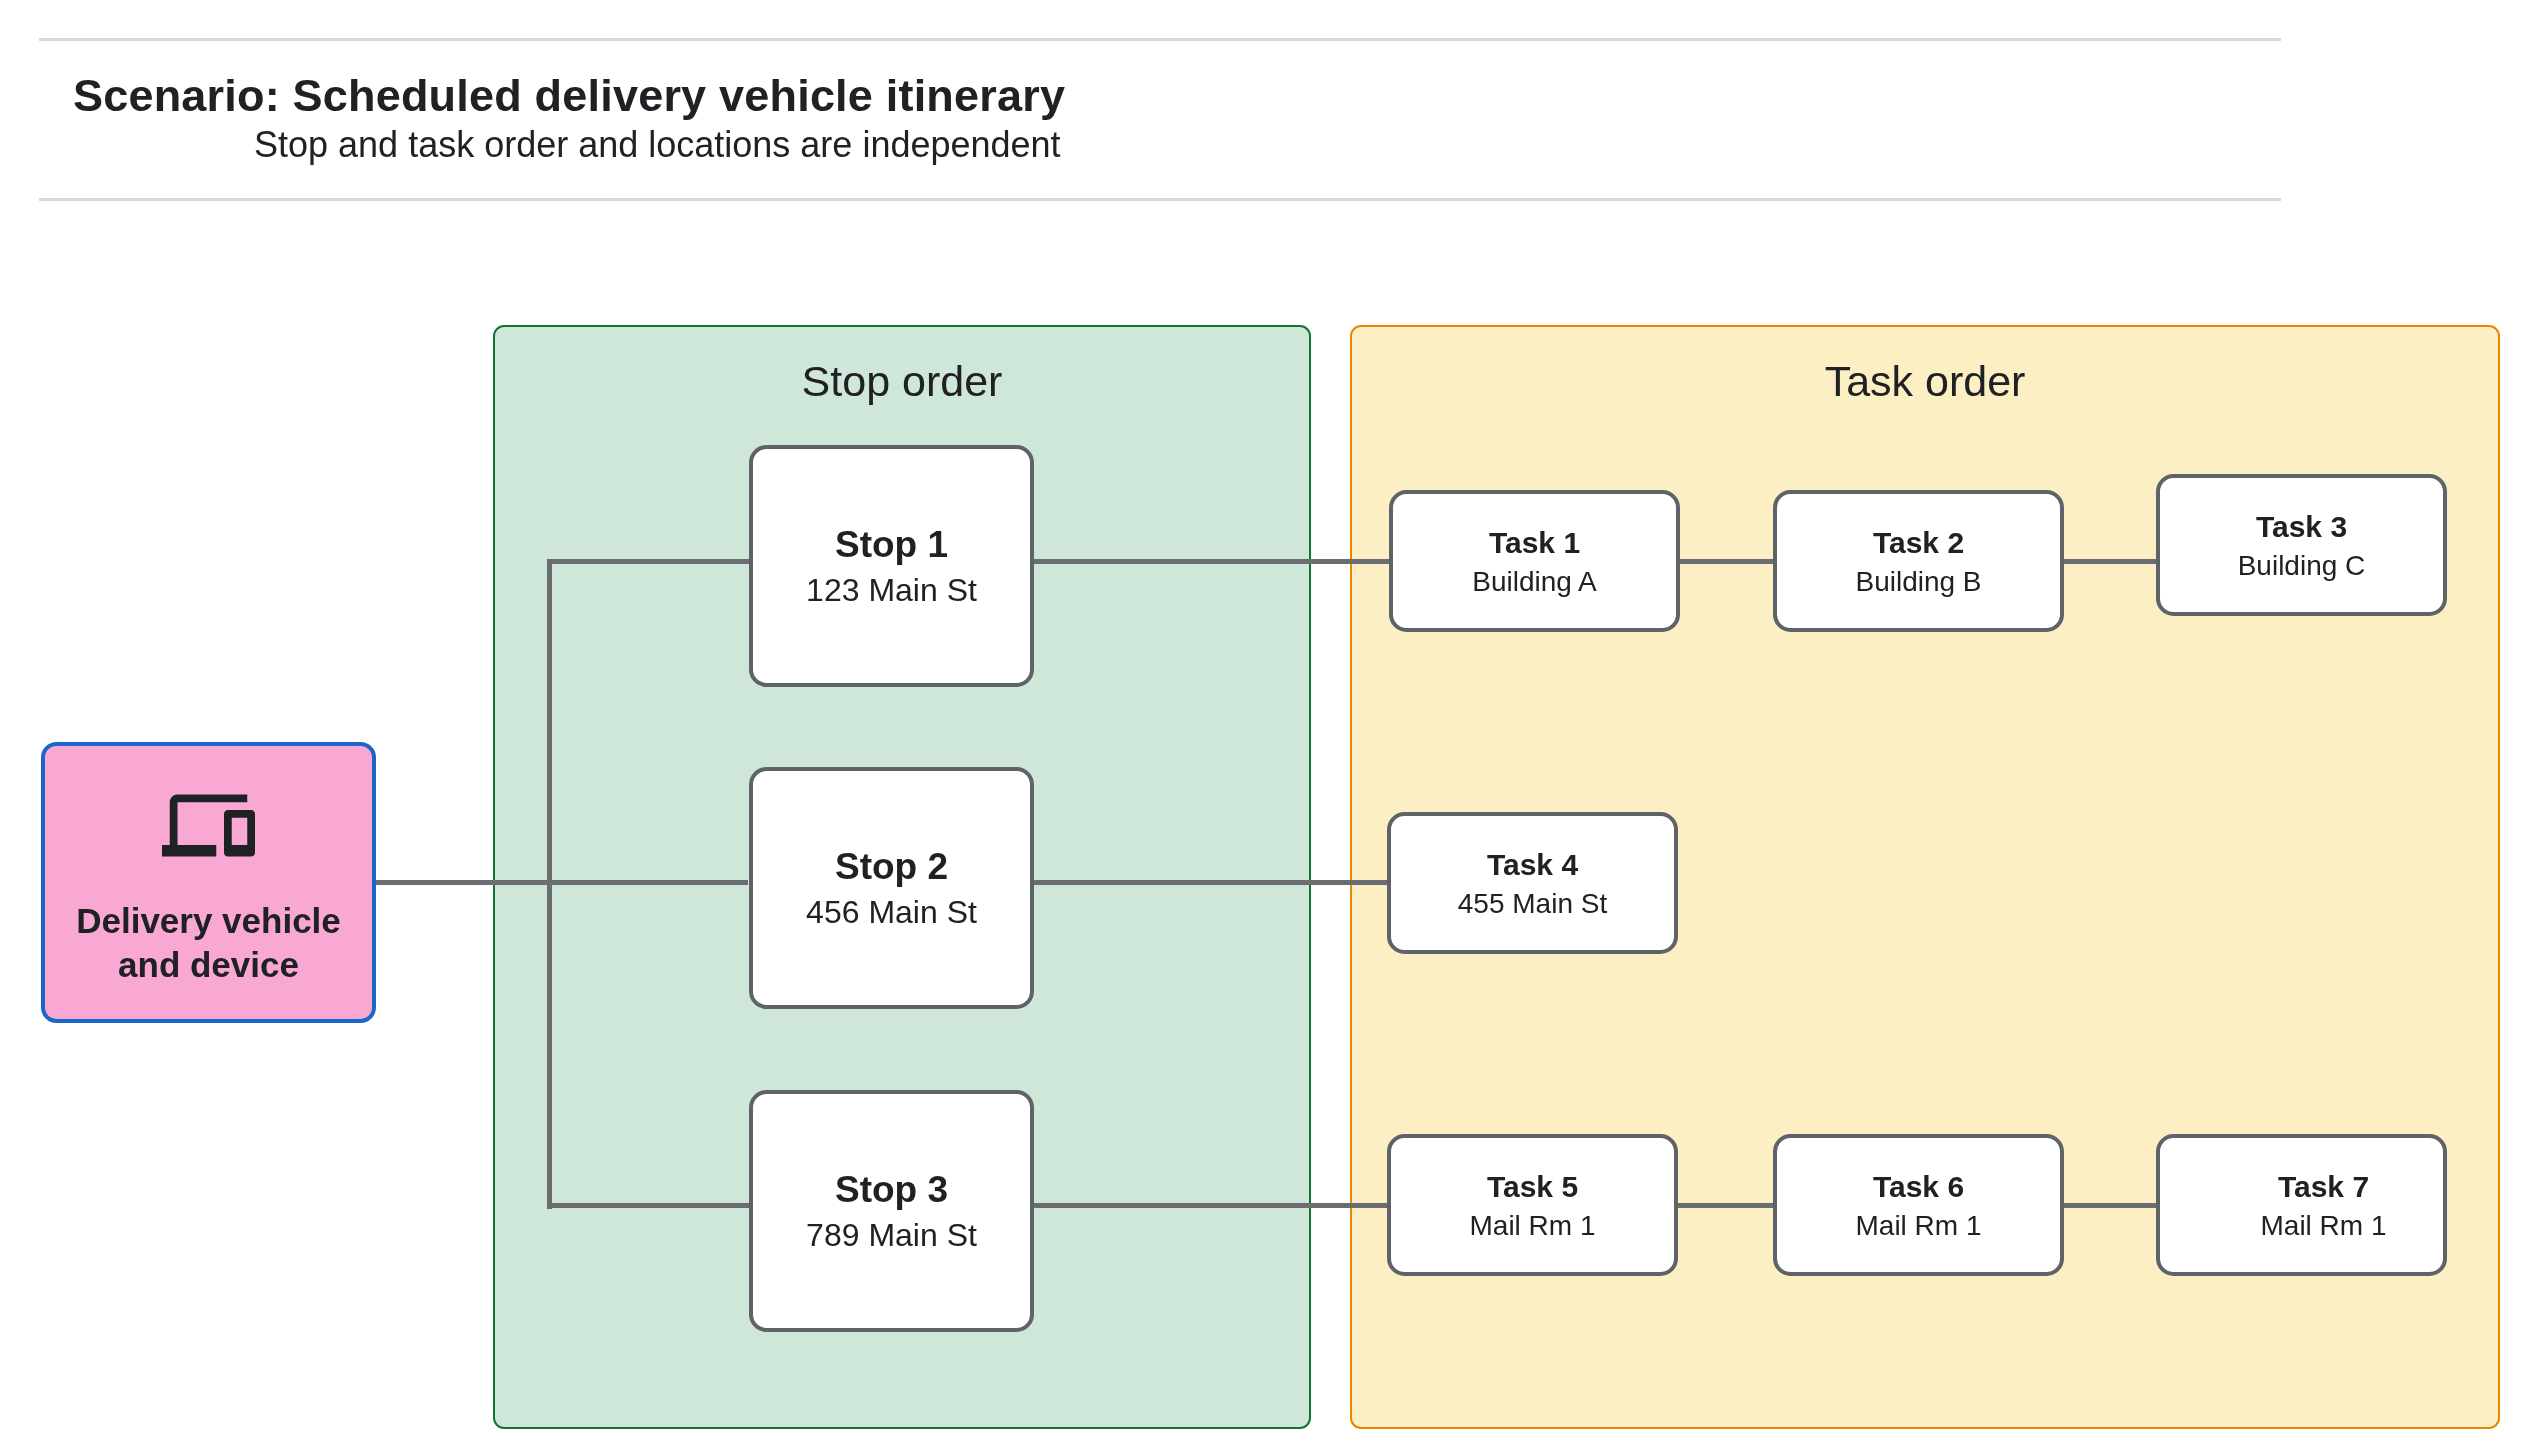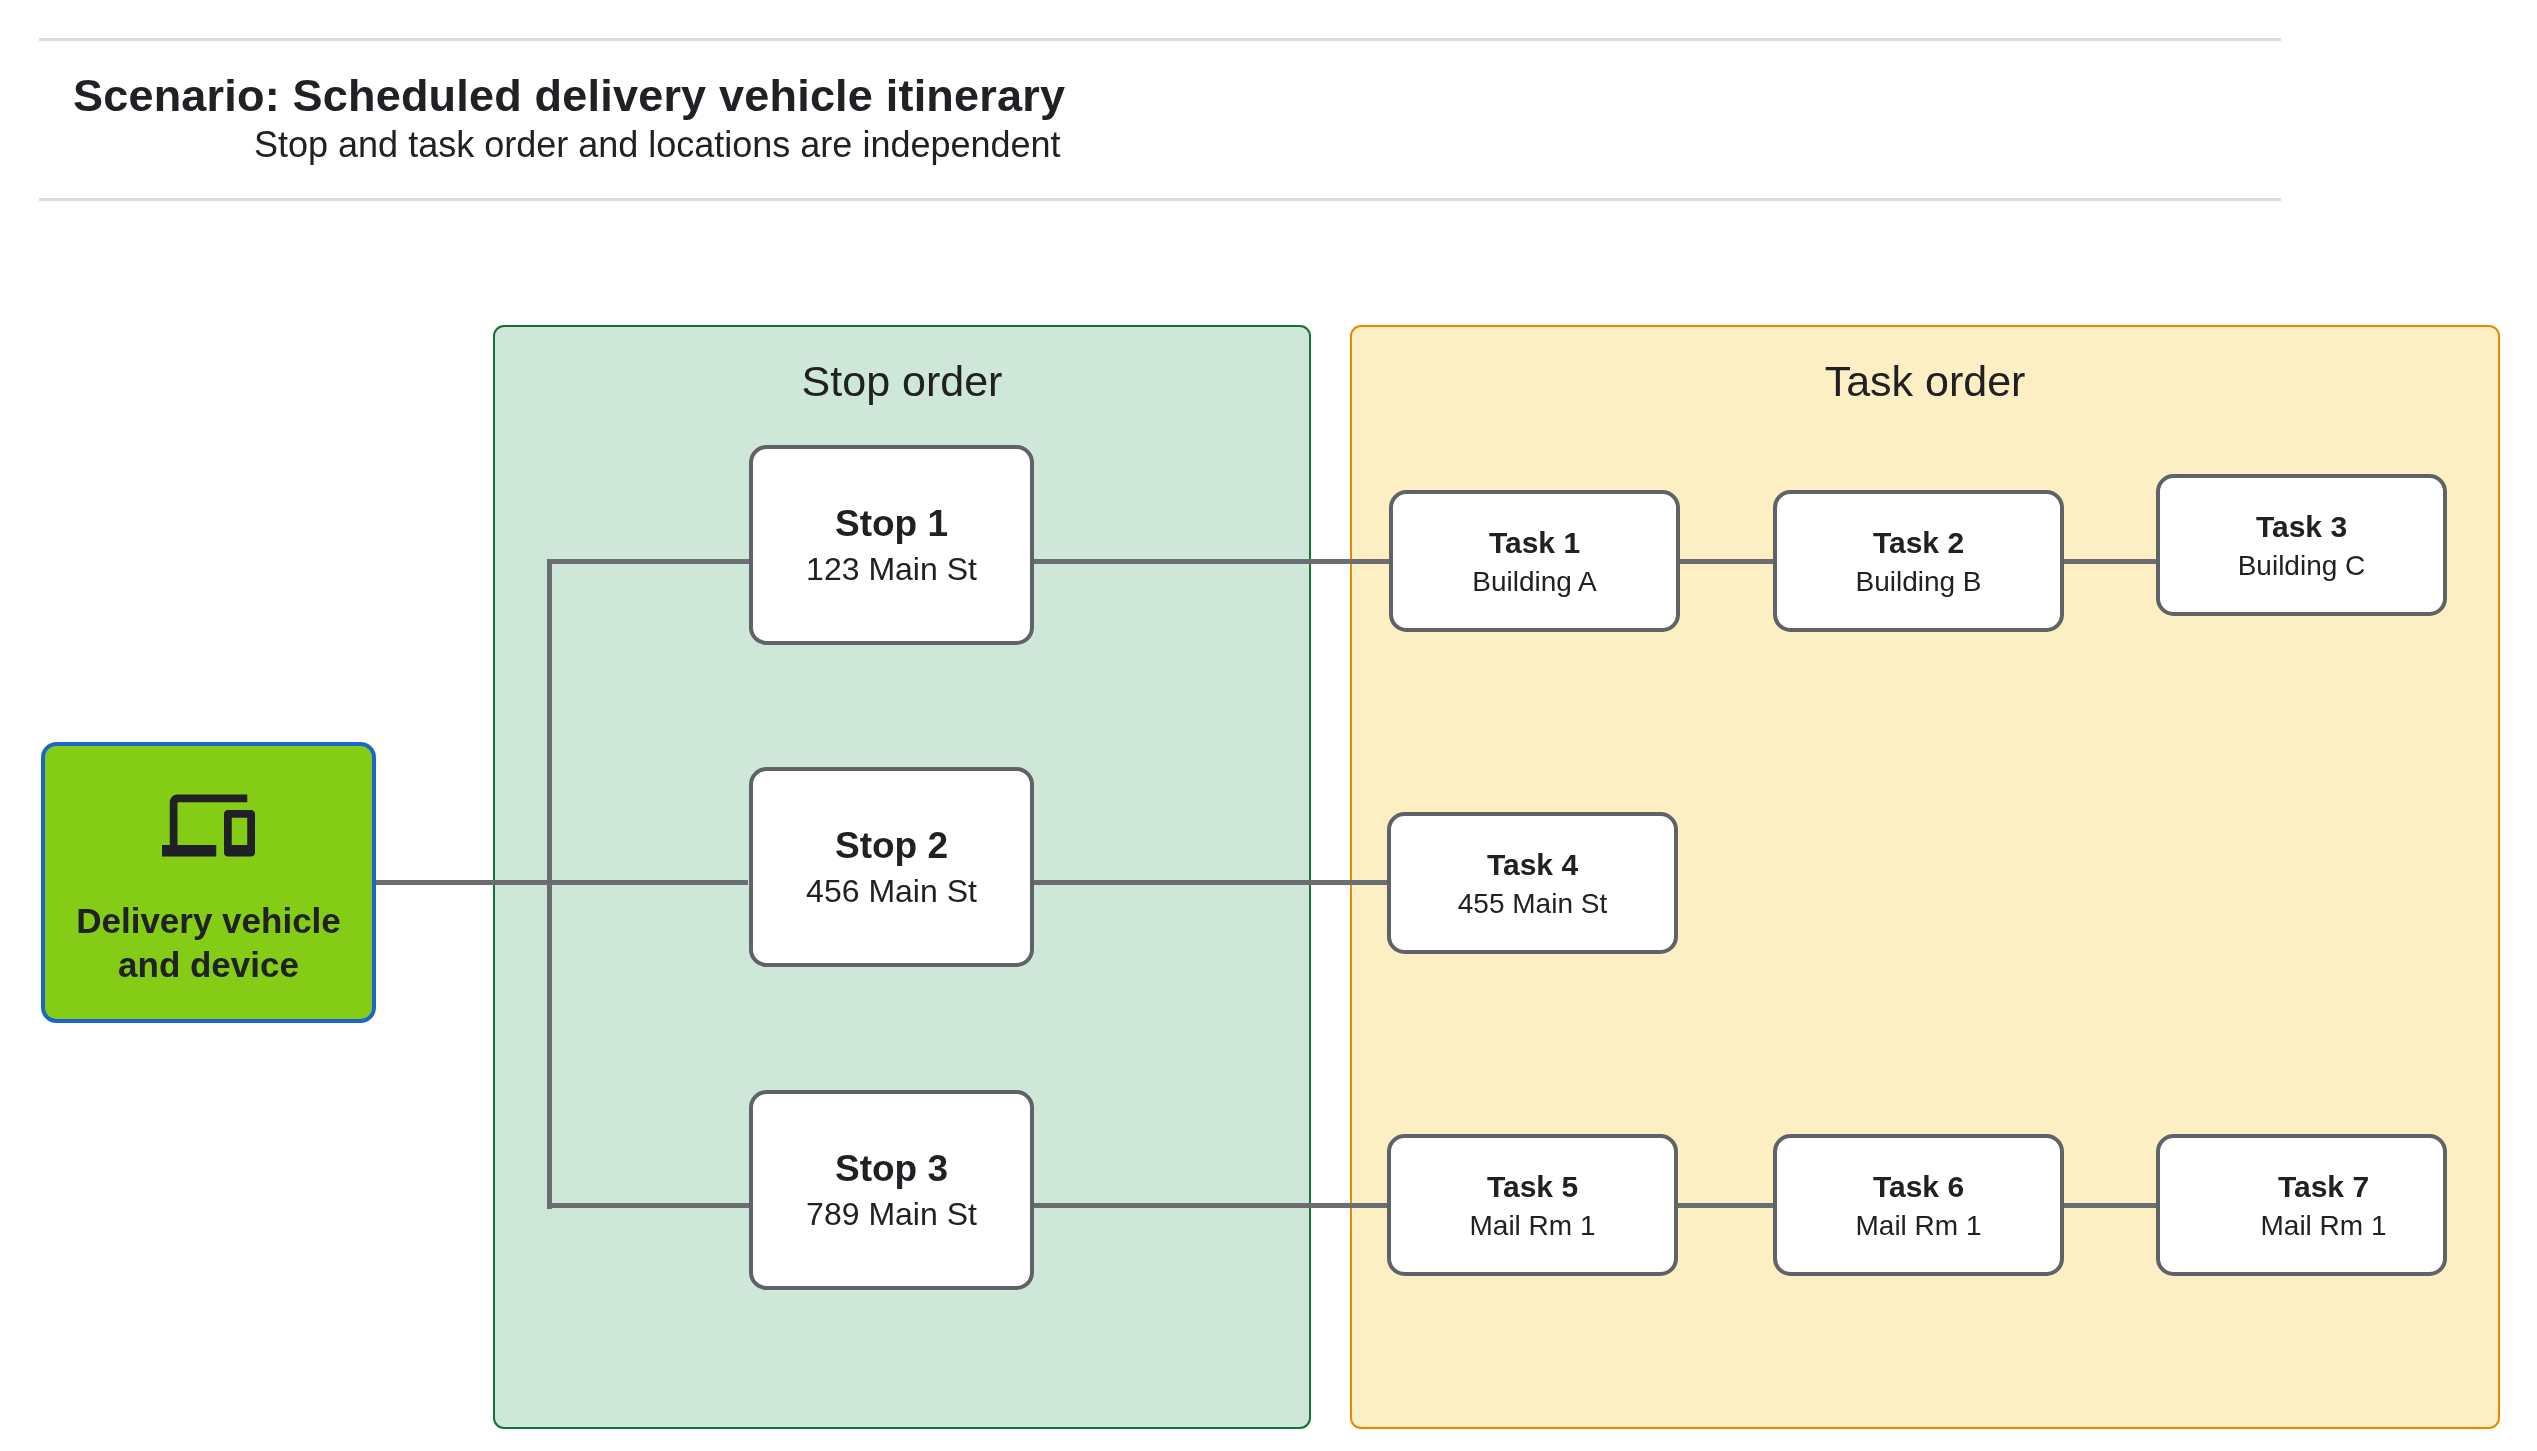--- a/index.html
+++ b/index.html
@@ -20,28 +20,28 @@
 
   .line{position:absolute;background:#6b6e71;z-index:2;}
   .line.h{height:4.8px;}
   .line.v{width:4.8px;}
 
   .node{position:absolute;background:#ffffff;border:4.8px solid #5f6368;border-radius:17.5px;
     box-sizing:border-box;display:flex;flex-direction:column;align-items:center;justify-content:center;
     text-align:center;z-index:3;}
   .node .t{font-weight:700;}
   .node .s{font-weight:400;}
-  .stop-node{left:749px;width:285px;height:200px;}
+  .stop-node{left:749px;width:285px;height:242px;}
   .stop-node .t{font-size:37px;line-height:48px;}
   .stop-node .s{font-size:32px;line-height:43px;}
   .task-node{width:291px;height:142px;}
   .task-node .t{font-size:30px;line-height:40px;}
   .task-node .s{font-size:28px;line-height:37px;}
 
-  .source-node{position:absolute;left:41px;top:742px;width:335px;height:281px;background:#84cc16;
+  .source-node{position:absolute;left:41px;top:742px;width:335px;height:281px;background:#f9a8d4;
     border:4.8px solid #1b66c8;border-radius:15.5px;box-sizing:border-box;z-index:3;
     display:flex;flex-direction:column;align-items:center;justify-content:center;text-align:center;}
   .source-node svg{width:93px;height:93px;display:block;margin-bottom:27px;}
   .source-label{font-size:35px;font-weight:700;line-height:44px;color:#202124;}
 </style>
 </head>
 <body>
 
 <div class="canvas">
 

